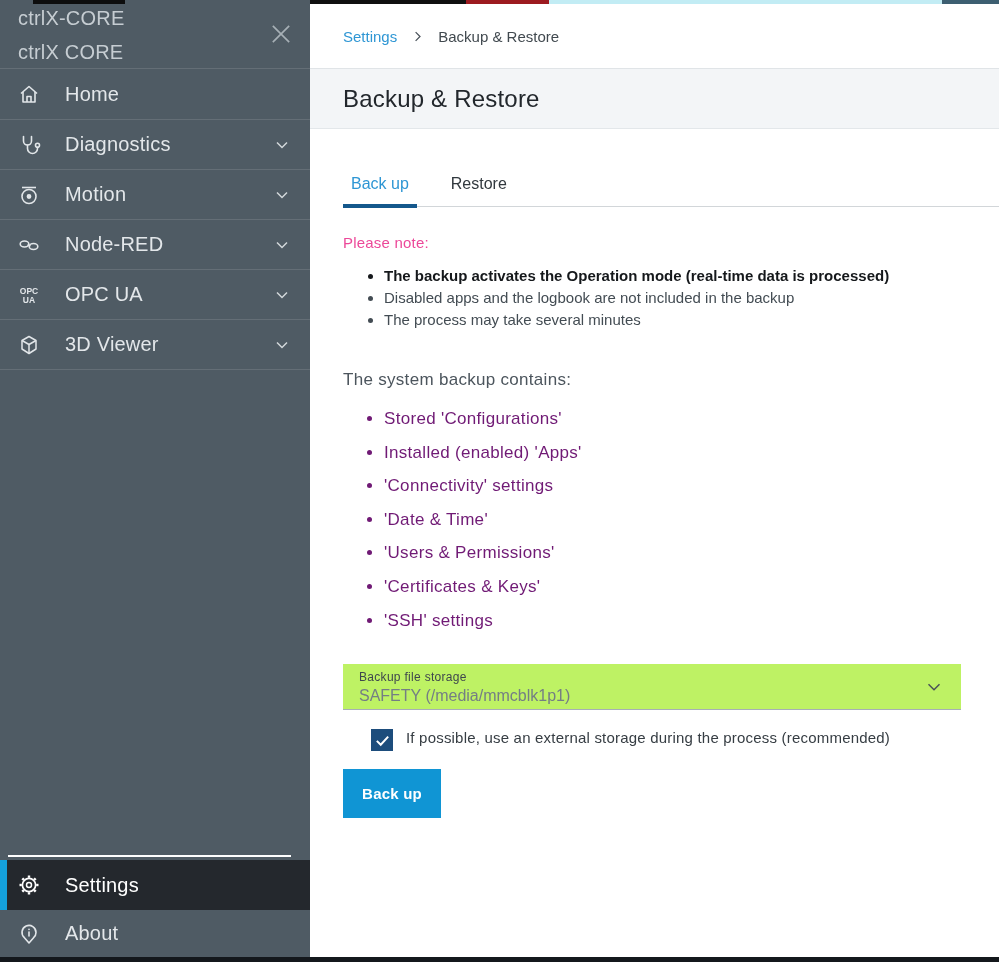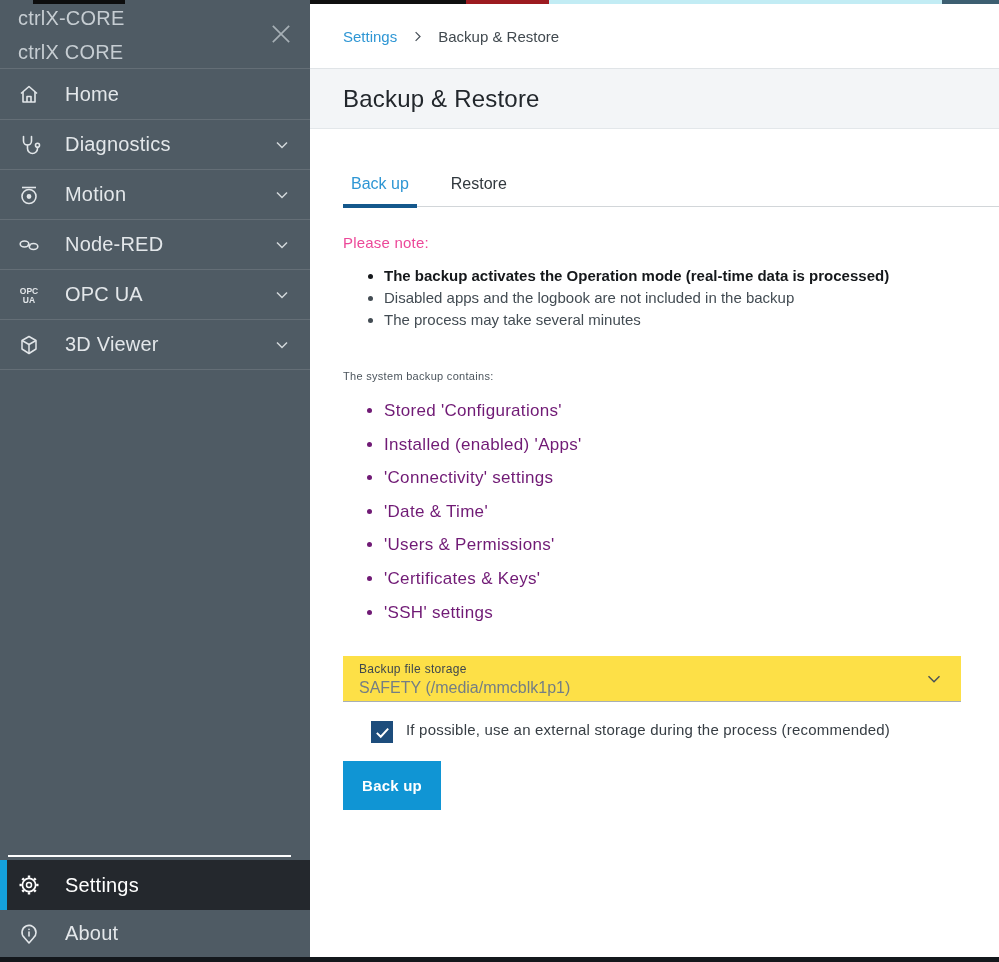--- a/index.html
+++ b/index.html
@@ -52,25 +52,25 @@
   .tabs { display:flex; gap:26px; border-bottom:1px solid #d2d6d9; margin-right:-38px; }
   .tab { padding:6px 8px 13px; font-size:16px; color:#31383e; position:relative; cursor:pointer; }
   .tab.active { color:#2e96d4; }
   .tab.active::after { content:""; position:absolute; left:0; right:0; bottom:-2px; height:4px; background:#14588c; }
 
   .note-heading { margin-top:27px; font-size:15px; color:#ec4899; letter-spacing:0.2px; }
   ul.note-list { margin-top:14px; padding-left:41px; }
   ul.note-list li { font-size:15px; line-height:22px; color:#434c53; }
   ul.note-list li.bold { font-weight:bold; color:#15181b; }
 
-  .contains-heading { margin-top:39px; font-size:11px; color:#4c555d; letter-spacing:0.3px; }
+  .contains-heading { margin-top:39px; font-size:17px; color:#4c555d; letter-spacing:0.3px; }
   ul.contains-list { margin-top:18px; padding-left:41px; }
   ul.contains-list li { font-size:17px; line-height:21.6px; color:#701a75; letter-spacing:0.3px;margin-top:12px; }
 
-  .field { width:618px; height:46px; background:#fde047; border-bottom:1px solid #a7afb5; position:relative; padding:6px 50px 0 16px; }
+  .field { width:618px; height:46px; background:#bef264; border-bottom:1px solid #a7afb5; position:relative; padding:6px 50px 0 16px; }
   .field.storage { margin-top:33px; cursor:pointer; }
   .field.password { margin-top:22px; }
   .field-label { font-size:12px; color:#3f474d; letter-spacing:0.3px; }
   .select-value { font-size:16px; color:#747e84; margin-top:3px; }
   .field-icon-chevron { position:absolute; right:16px; top:12px; cursor:pointer; }
   .field-icon-eye { position:absolute; right:14px; top:14px; cursor:pointer; }
   input.pw { display:block; border:none; background:transparent; outline:none; font-size:15px; color:#3a424a; width:100%; padding:0; margin-top:4px; font-family:inherit; letter-spacing:0.2px; }
   input.pw::placeholder { color:#b5bec4; }
 
   .checkbox-row { margin-top:19px; display:flex; align-items:flex-start;margin-left:28px; }

